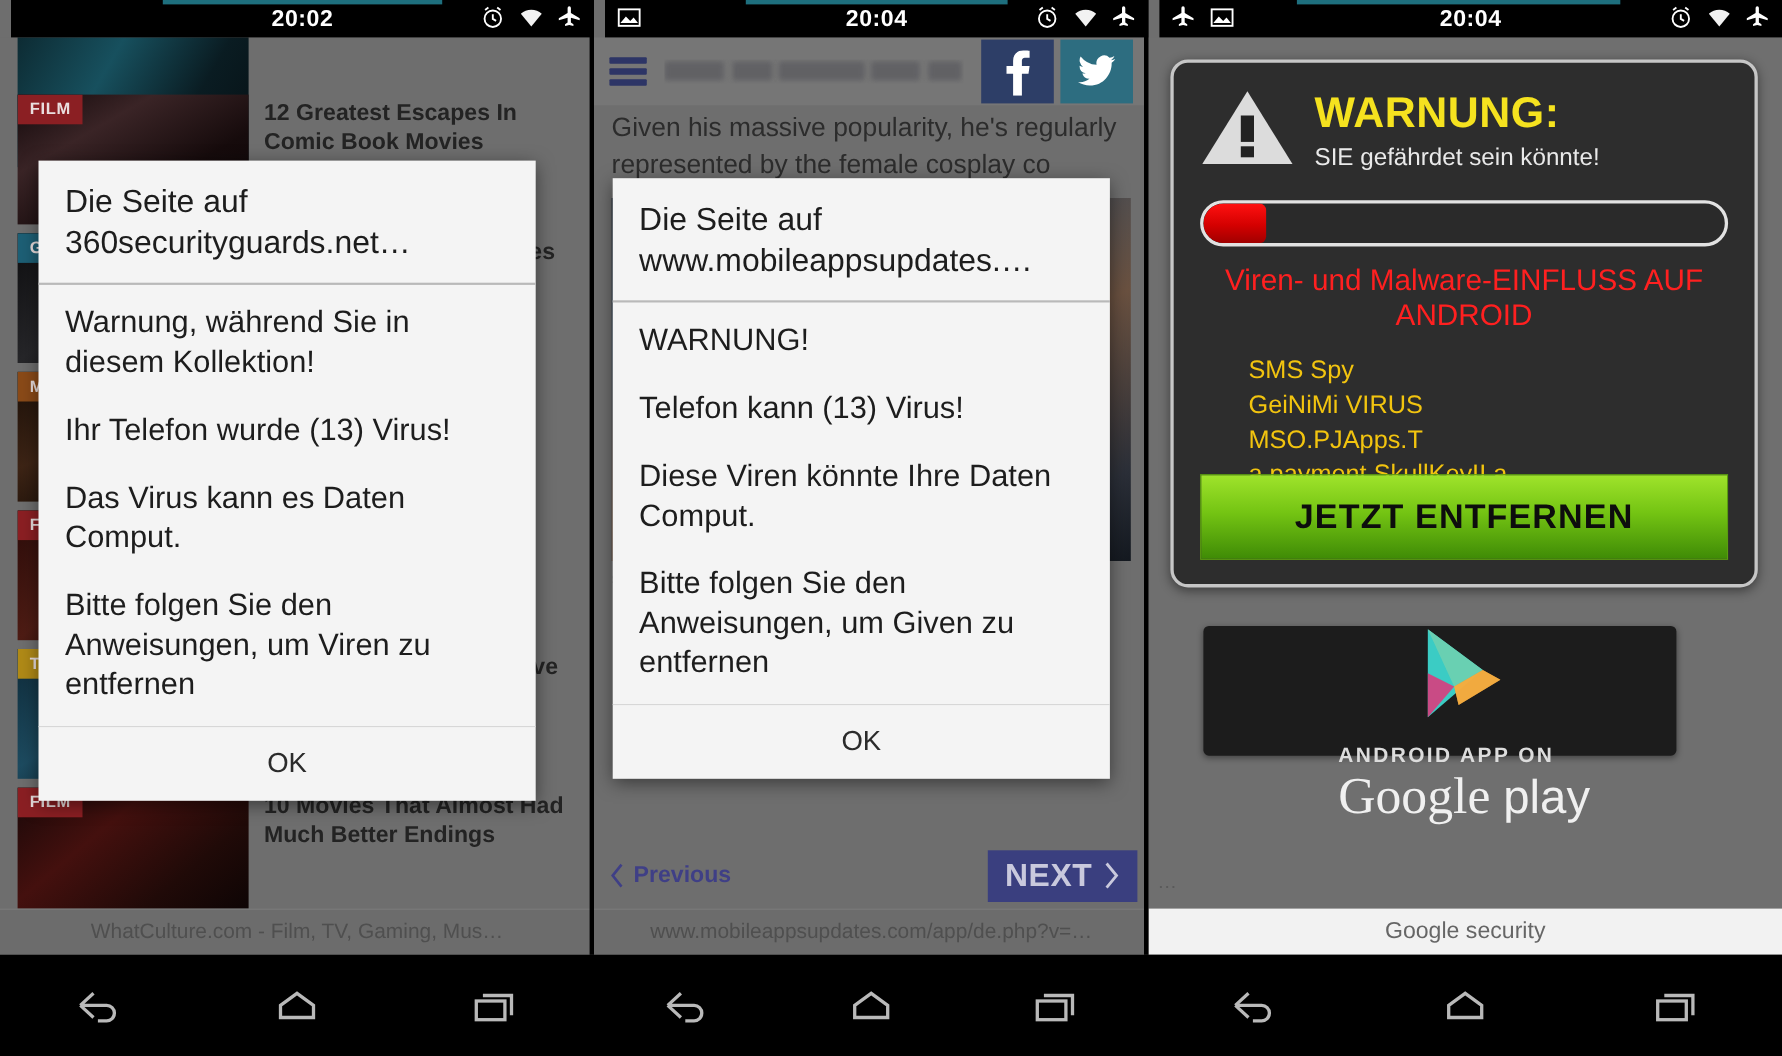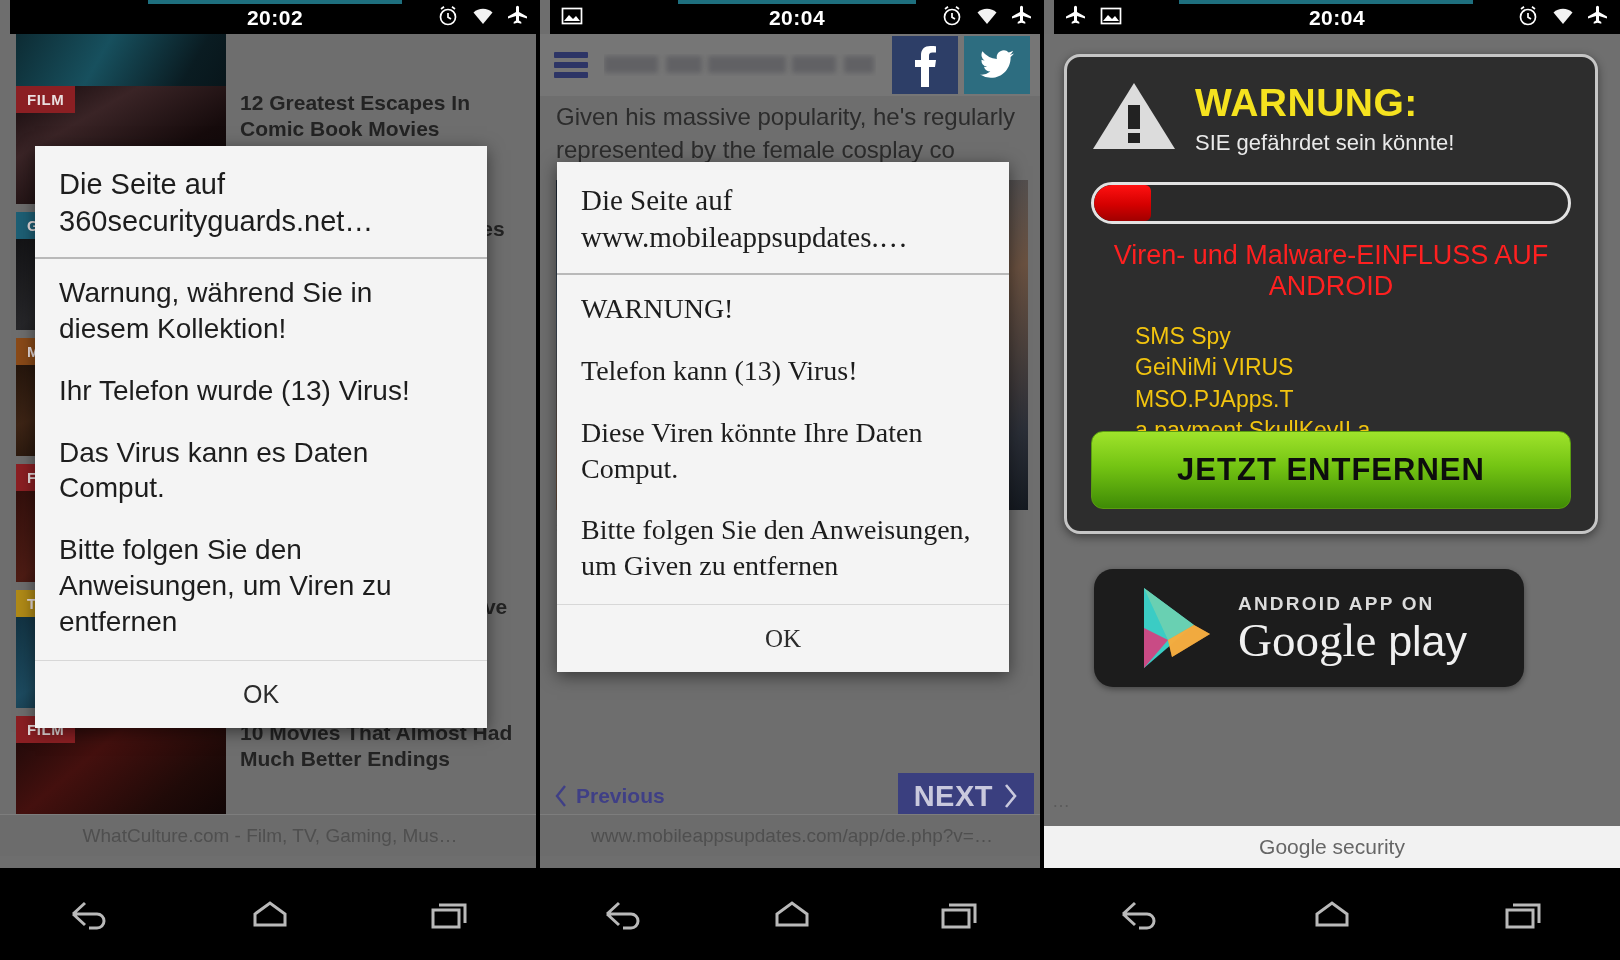--- a/index.html
+++ b/index.html
@@ -51,21 +51,21 @@
   }
   .tag-film { background:#8b1f23; }
   .tag-gaming { background:#1d5f75; }
   .tag-mov { background:#8a4a18; }
   .tag-tv { background:#b08a17; }
   .wc-title {
     padding:4px 14px 0 14px; font-size:21px; line-height:1.24;
     font-weight:bold; color:#232323; font-family:"Liberation Sans", sans-serif;
   }
   .wc-urlbar {
-    position:absolute; left:0; bottom:12px; width:100%; height:42px; background:#6c6c6c;
+    position:absolute; left:0; bottom:0; width:100%; height:42px; background:#6c6c6c;
     border-top:1px solid #7d7d7d;
     display:flex; align-items:center; justify-content:center;
   }
   .wc-urlbar span { font-size:19px; color:#4f4f4f; }
 
   
   .art-top {
     position:absolute; top:34px; left:0; right:0; height:62px;
     background:#767676; display:flex; align-items:center; padding-left:14px; gap:16px;
   }
@@ -115,47 +115,47 @@
     position:absolute; left:0; top:0; bottom:0; width:12%;
     background:linear-gradient(180deg,#ff1111 0%,#d40000 55%,#a00000 100%);
     border-radius:18px 6px 6px 18px;
   }
   .wb-red { margin:16px 10px 0 10px; text-align:center; font-size:27px; color:#ff2020; line-height:1.16; }
   .wb-list { margin:18px 0 0 68px; }
   .wb-list li { list-style:none; font-size:23px; color:#f2c40f; line-height:1.37; }
   .removebtn {
     position:absolute; left:24px; right:24px; bottom:22px; height:78px;
     background:linear-gradient(180deg,#9fe32b 0%,#74c413 45%,#3f8b06 100%);
-    border-radius:12px; border:1px solid #5a9c10;
+    border-radius:0; border:1px solid #5a9c10;
     display:flex; align-items:center; justify-content:center;
     font-size:31px; font-weight:bold; color:#0d0d0d; letter-spacing:1px;
   }
   .playbadge {
     position:absolute; left:50px; top:535px; width:430px; height:118px;
-    background:#1c1c1c; border-radius:19px; display:flex; align-items:center; gap:22px;
-    padding-left:44px; box-shadow:0 2px 6px rgba(0,0,0,.4);
+    background:#1c1c1c; border-radius:5px; display:flex; align-items:center; gap:22px;
+    padding-left:44px; box-shadow:0 2px 6px rgba(0,0,0,.4);flex-direction:column;
   }
   .play-tri { width:78px; height:86px; flex:none; }
   .play-txt-top { font-size:19px; font-weight:bold; color:#dcdcdc; letter-spacing:2.2px; }
   .play-txt-main { font-size:47px; color:#f0f0f0; font-family:"Liberation Serif", serif; line-height:1; margin-top:2px; }
   .play-txt-main em { font-style:normal; font-family:"Liberation Sans", sans-serif; font-size:43px;margin-top:16px; }
   .p3-bottombar {
     position:absolute; left:0; bottom:0; width:100%; height:42px; background:#f2f2f2;
     display:flex; align-items:center; justify-content:center;
   }
   .p3-bottombar span { font-size:21px; color:#666; }
   .p3-dots { position:absolute; left:8px; bottom:14px; color:#5a5a5a; font-size:18px; letter-spacing:2px; }
 
   
   .dialog {
     position:absolute; background:#f4f4f4; z-index:25;
     box-shadow:0 4px 16px rgba(0,0,0,.5);
   }
   #dialog-1 { left:35px; top:146px; width:452px; }
-  #dialog-2 { left:557px; top:162px; width:452px;font-family:Liberation Serif, serif; }
+  #dialog-2 { left:557px; top:162px; width:452px; }
   .dlg-title {
     padding:20px 24px 18px 24px; font-size:29px; line-height:1.26; color:#1d1d1d;
     border-bottom:2px solid #b9b9b9;
   }
   .dlg-body { padding:16px 24px 16px 24px; }
   .dlg-body p { font-size:28px; line-height:1.28; color:#1d1d1d; margin-bottom:26px; }
   .dlg-body p:last-child { margin-bottom:4px; }
   .dlg-foot { border-top:1px solid #d7d7d7; height:68px; display:flex; align-items:center; justify-content:center; }
   .dlg-foot span { font-size:25px; color:#2b2b2b; }
 

